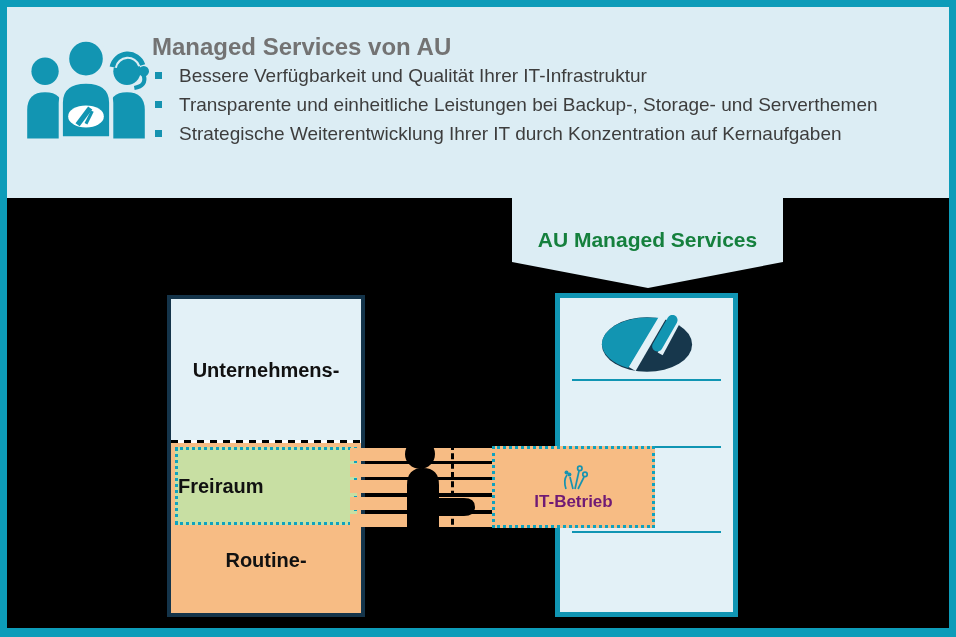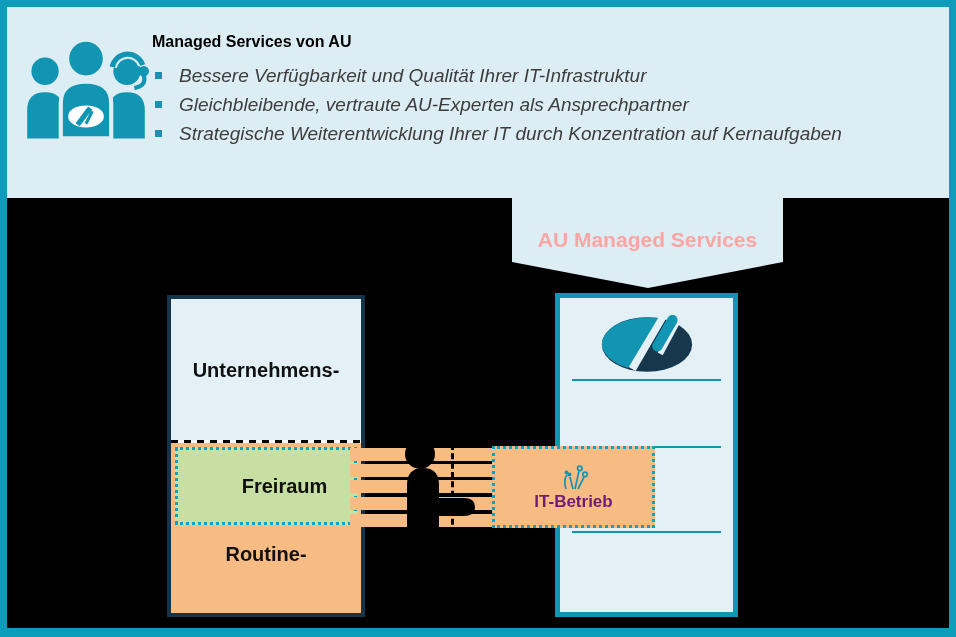--- a/index.html
+++ b/index.html
@@ -15,49 +15,48 @@
   }
   
   .top-panel {
     position:absolute; left:0; top:0;
     width:942px; height:191px;
     background:#dcedf4;
   }
   .team-icon { position:absolute; left:16px; top:22px; }
   .panel-title {
     position:absolute; left:145px; top:26px;
-    font-size:16px; font-weight:bold; color:#000000;
+    font-size:24px; font-weight:bold; color:#737373;
   }
   .bullet-list {
     position:absolute; left:145px; top:54px;
     list-style:none; width:790px;
   }
   .bullet-list li {
     position:relative;
     padding-left:27px;
     font-size:19px; line-height:29px;
     color:#3d3d3d;
     white-space:nowrap;
-    font-style:italic;
   }
   .bullet-sq {
     position:absolute; left:3px; top:11px;
     width:7px; height:7px; background:#1593b0;
   }
   
   .canvas {
     position:absolute; left:0; top:191px;
     width:942px; height:424px;
     background:#000;
   }
   .pendant { position:absolute; left:505px; top:0; }
   .pendant-label {
     position:absolute; left:505px; top:30px; width:271px;
     text-align:center;
-    font-size:21px; font-weight:bold; color:#fca5a5;
+    font-size:21px; font-weight:bold; color:#15803d;
   }
   
   .left-box {
     position:absolute; left:160px; top:97px;
     width:198px; height:322px;
     border:4px solid #14344a;
     background:#f7bc84;
     display:flex; flex-direction:column;
   }
   .lb-top {
@@ -66,26 +65,26 @@
     display:flex; flex-direction:column; justify-content:center; align-items:center;
     text-align:center;
     font-size:20px; font-weight:bold; color:#111;
     line-height:26px;
   }
   .lb-divider {
     flex:0 0 3px;
     background:repeating-linear-gradient(90deg,#000 0 7px,#fff 7px 13px);
   }
   .freiraum-box {
-    margin:4px 4px 6px 4px;
+    margin:4px 4px 12px 4px;
     height:78px;
     background:#c8dfa3;
     border:3px dotted #0fa2bf;
-    display:flex; align-items:center; justify-content:center;
-    font-size:20px; font-weight:bold; color:#111;padding-left:37px;
+    display:flex; align-items:center; 
+    font-size:20px; font-weight:bold; color:#111;
   }
   .routine-label {
     margin-top:10px;
     text-align:center;
     font-size:20px; font-weight:bold; color:#111;
     line-height:26px;
   }
   
   .stripe { position:absolute; left:343px; width:142px; height:13px; background:#f7bc84; }
   .dash-vline {
@@ -146,24 +145,21 @@
       </g>
     </svg>
     <div class="panel-title">Managed Services von AU</div>
     <ul class="bullet-list">
       <li>
         <span class="bullet-sq"></span>
         <span>Bessere Verfügbarkeit und Qualität Ihrer IT-Infrastruktur</span>
       </li>
       <li>
         <span class="bullet-sq"></span>
-      </li>
-      <li>
-        <span class="bullet-sq"></span>
-        <span>Gleichbleibende, vertraute AU-Experten als Ansprechpartner</span>
+        <span>Transparente und einheitliche Leistungen bei Backup-, Storage- und Serverthemen</span>
       </li>
       <li>
         <span class="bullet-sq"></span>
         <span>Strategische Weiterentwicklung Ihrer IT durch Konzentration auf Kernaufgaben</span>
       </li>
     </ul>
   </div>
 
   <div class="canvas">
 

